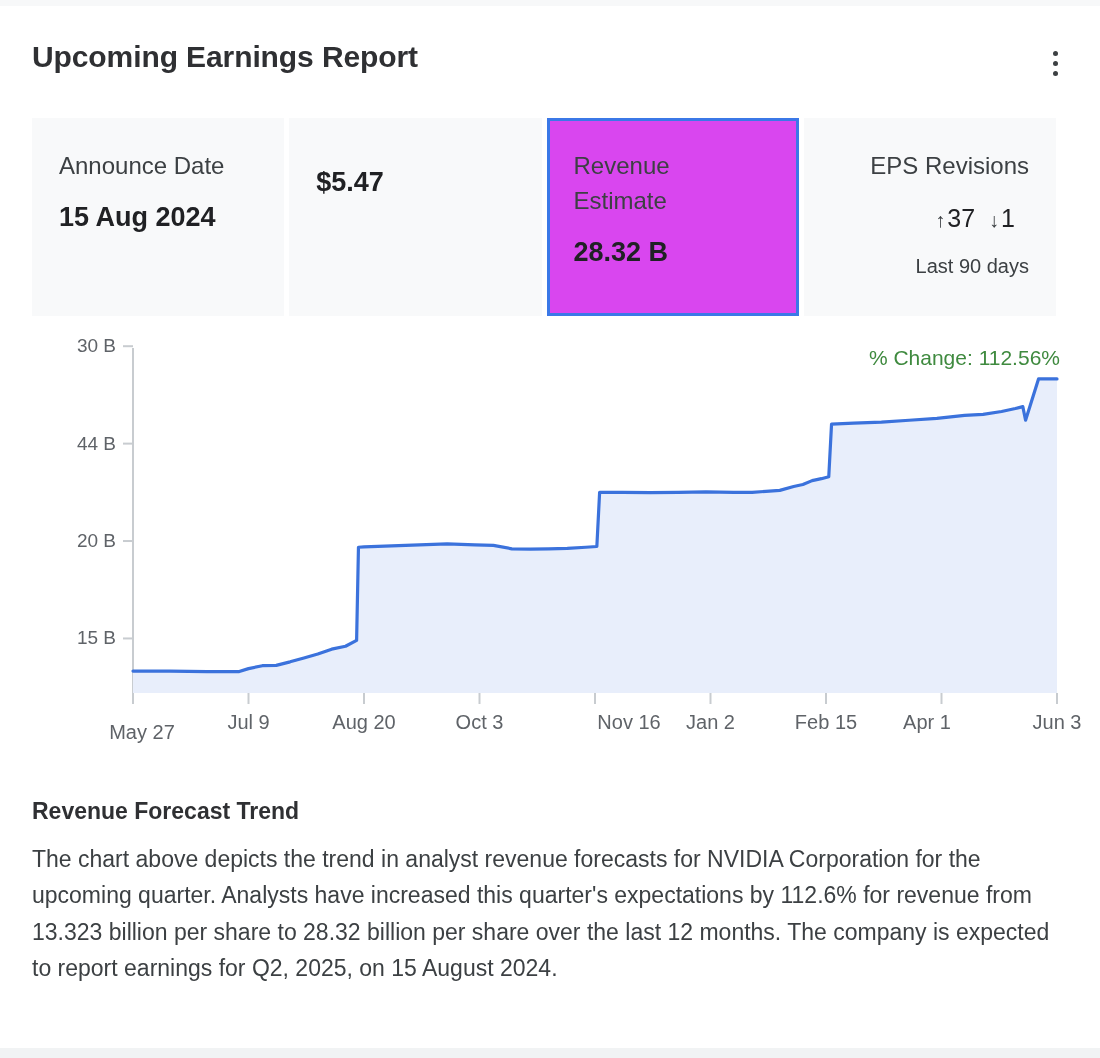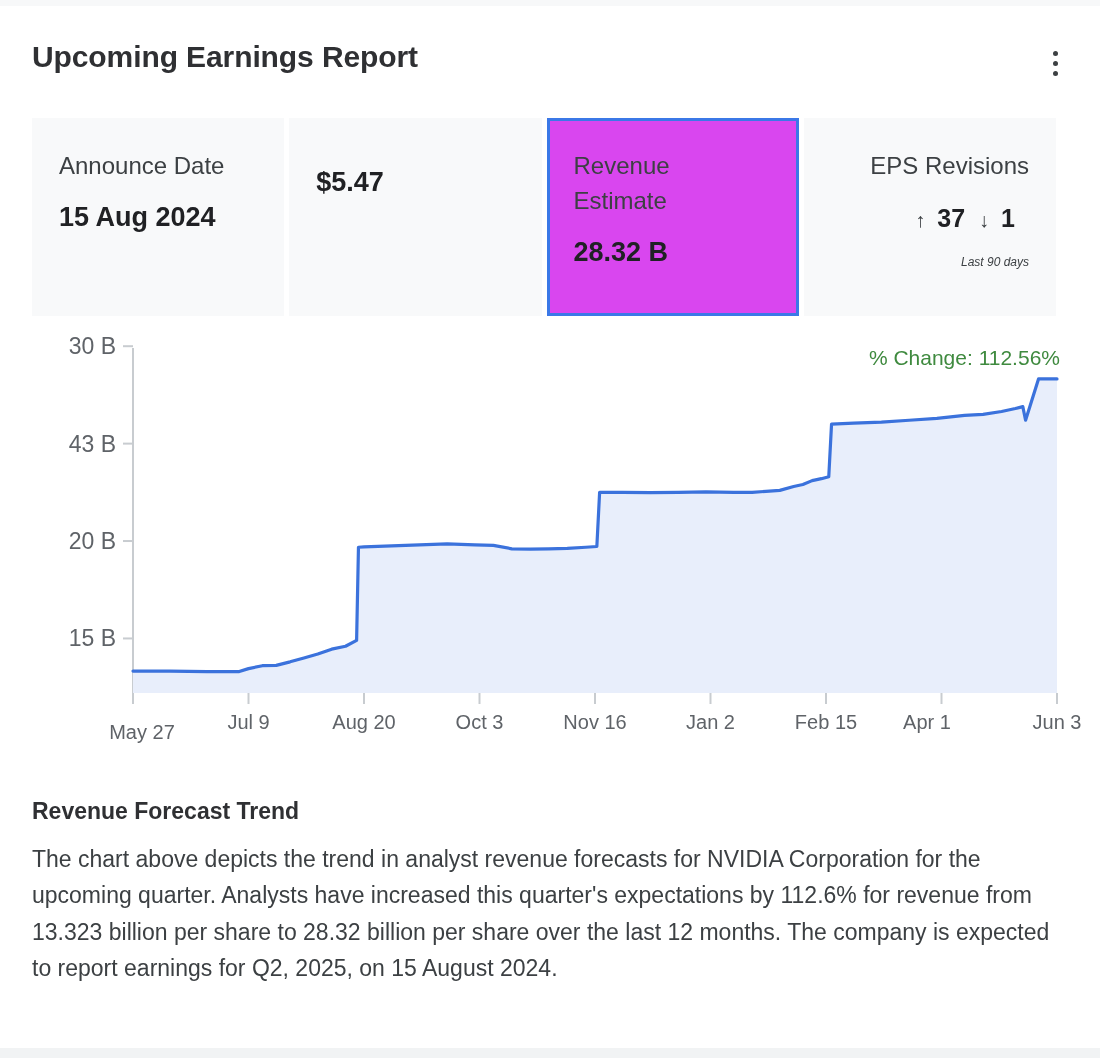--- a/index.html
+++ b/index.html
@@ -113,29 +113,28 @@
     font-size: 25px;
     color: #202124;
     white-space: nowrap;
   }
   .revisions-row .arrow {
     font-size: 20px;
     font-weight: normal;
     color: #3c4043;
   }
   .revisions-row .num {
-    font-weight: bold;
-    margin-left: 12px;
+    font-weight: normal;
+    margin-left: 2px;
     margin-right: 14px;
   }
   .revisions-sub {
     margin-top: 22px;
-    font-size: 12px;
-    color: #3c4043;
-    font-style: italic;
+    font-size: 20px;
+    color: #3c4043;
   }
 
   
   .chart-wrap {
     position: absolute;
     top: 330px;
     left: 0;
     width: 1100px;
     height: 420px;
   }
@@ -149,21 +148,21 @@
   }
   .plot {
     position: absolute;
     left: 0; top: 0;
     width: 1100px; height: 420px;
   }
   .ytick-label {
     position: absolute;
     right: 0;
     transform: translateY(-50%);
-    font-size: 23px;
+    font-size: 19px;
     color: #5f6368;
     white-space: nowrap;
   }
   .ytick-wrap {
     position: absolute;
     width: 86px;
     left: 30px;
   }
   .xtick-label {
     position: absolute;
@@ -250,35 +249,35 @@
             <line x1="1057" y1="357" x2="1057" y2="368" stroke="#c8ccd0" stroke-width="2"></line>
             <path d="M133.00,335.12 L169.96,335.18 L206.92,335.57 L239.26,335.57 L248.50,332.65 L262.36,329.72 L276.22,329.33 L290.08,325.83 L303.94,321.93 L317.80,318.03 L331.66,313.16 L345.52,310.24 L356.61,304.40 L358.46,211.27 L364.00,210.88 L391.72,209.91 L419.44,208.93 L447.16,207.96 L474.88,208.93 L493.36,209.32 L511.84,212.83 L530.32,213.22 L548.80,212.83 L567.28,212.44 L585.76,211.27 L596.85,210.49 L599.62,156.33 L622.72,156.33 L650.44,156.72 L678.16,156.33 L705.88,155.94 L733.60,156.33 L752.08,156.33 L765.94,155.35 L779.80,154.38 L793.66,150.48 L802.90,148.53 L812.14,144.64 L821.38,142.69 L828.77,140.74 L831.54,88.14 L853.72,87.16 L881.44,86.19 L909.16,84.24 L936.88,82.29 L964.60,79.37 L983.08,78.40 L1001.56,75.47 L1015.42,72.55 L1022.81,70.60 L1025.58,84.24 L1038.52,42.94 L1057.00,42.94 L1057.00,357 L133.00,357 Z" fill="#e8eefb" stroke="none"></path>
             <path d="M133.00,335.12 L169.96,335.18 L206.92,335.57 L239.26,335.57 L248.50,332.65 L262.36,329.72 L276.22,329.33 L290.08,325.83 L303.94,321.93 L317.80,318.03 L331.66,313.16 L345.52,310.24 L356.61,304.40 L358.46,211.27 L364.00,210.88 L391.72,209.91 L419.44,208.93 L447.16,207.96 L474.88,208.93 L493.36,209.32 L511.84,212.83 L530.32,213.22 L548.80,212.83 L567.28,212.44 L585.76,211.27 L596.85,210.49 L599.62,156.33 L622.72,156.33 L650.44,156.72 L678.16,156.33 L705.88,155.94 L733.60,156.33 L752.08,156.33 L765.94,155.35 L779.80,154.38 L793.66,150.48 L802.90,148.53 L812.14,144.64 L821.38,142.69 L828.77,140.74 L831.54,88.14 L853.72,87.16 L881.44,86.19 L909.16,84.24 L936.88,82.29 L964.60,79.37 L983.08,78.40 L1001.56,75.47 L1015.42,72.55 L1022.81,70.60 L1025.58,84.24 L1038.52,42.94 L1057.00,42.94" fill="none" stroke="#3b72dc" stroke-width="3.2" stroke-linejoin="round" stroke-linecap="round"></path>
           </svg>
       </div>
       <div id="ytick-layer">
           <div class="ytick-wrap" style="top: 10.2069px;">
             <div class="ytick-label">30 B</div>
           </div>
           <div class="ytick-wrap" style="top: 107.621px;">
-            <div class="ytick-label">43 B</div>
+            <div class="ytick-label">44 B</div>
           </div>
           <div class="ytick-wrap" style="top: 205.034px;">
             <div class="ytick-label">20 B</div>
           </div>
           <div class="ytick-wrap" style="top: 302.448px;">
             <div class="ytick-label">15 B</div>
           </div>
         </div>
       <div id="xtick-layer">
           <div class="xtick-label" style="left: 133px; top: 385px; margin-left: 9px;">May 27</div>
           <div class="xtick-label" style="left: 248.5px; top: 375px;">Jul 9</div>
           <div class="xtick-label" style="left: 364px; top: 375px;">Aug 20</div>
           <div class="xtick-label" style="left: 479.5px; top: 375px;">Oct 3</div>
-          <div class="xtick-label" style="left: 595px; top: 375px;">Nov 16</div>
+          <div class="xtick-label" style="left: 629px; top: 375px;">Nov 16</div>
           <div class="xtick-label" style="left: 710.5px; top: 375px;">Jan 2</div>
           <div class="xtick-label" style="left: 826px; top: 375px;">Feb 15</div>
           <div class="xtick-label" style="left: 927px; top: 375px;">Apr 1</div>
           <div class="xtick-label" style="left: 1057px; top: 375px;">Jun 3</div>
         </div>
     </div>
 
     <div class="narrative">
       <div class="narrative-title">Revenue Forecast Trend</div>
       <div class="narrative-body">The chart above depicts the trend in analyst revenue forecasts for NVIDIA Corporation for the upcoming quarter. Analysts have increased this quarter's expectations by 112.6% for revenue from 13.323 billion per share to 28.32 billion per share over the last 12 months. The company is expected to report earnings for Q2, 2025, on 15 August 2024.</div>

